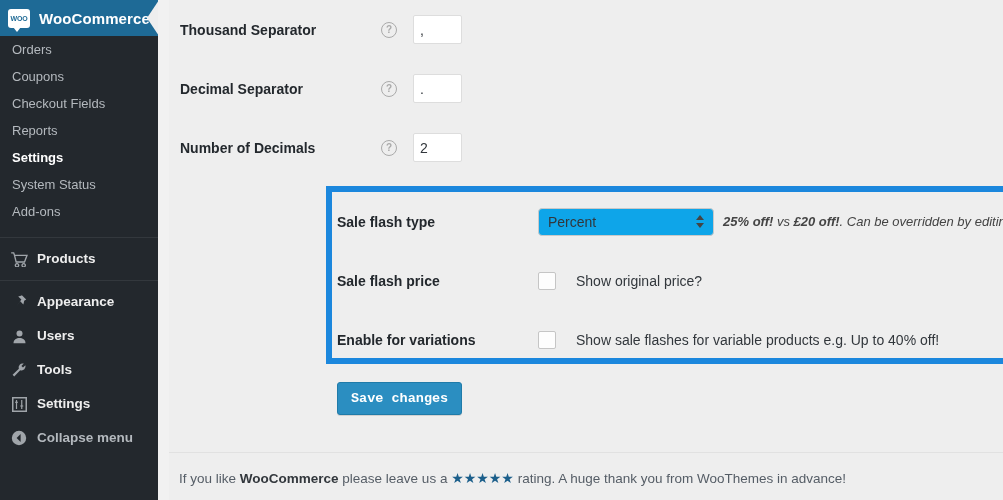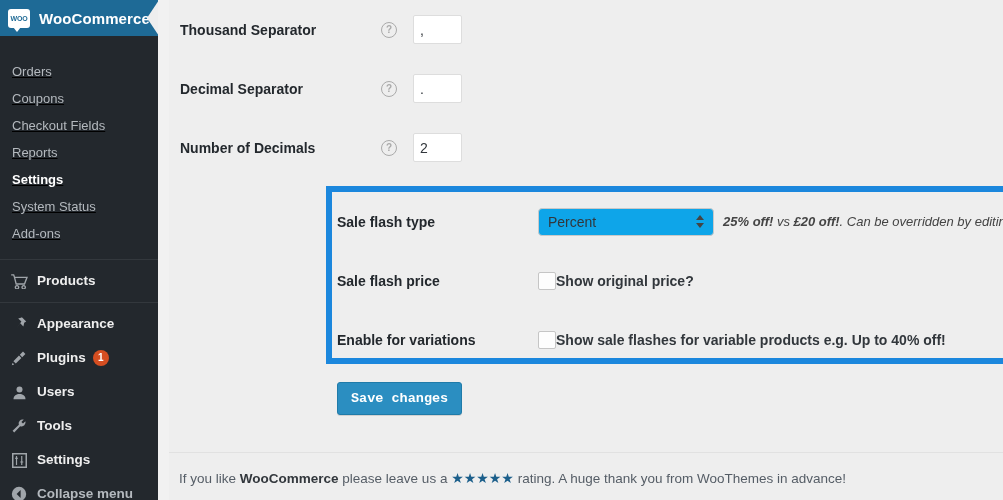--- a/index.html
+++ b/index.html
@@ -49,21 +49,21 @@
   }
   .woo-logo span {
     font-size: 7px; font-weight: bold; color: #1e6a96;
     letter-spacing: -0.2px; line-height: 1;
   }
   #woo-title {
     color: #ffffff; font-size: 15px; font-weight: bold;
     margin-left: 9px; letter-spacing: 0.1px;
   }
 
-  .submenu { padding-top: 22px; padding-bottom: 8px; text-decoration: underline; }
+  .submenu { padding-top: 0; padding-bottom: 8px; }
   .sub-item {
     color: #b4b9be;
     font-size: 13px;
     padding: 5px 0 5px 12px;
     line-height: 17px;
     cursor: pointer;
     white-space: nowrap;
   }
   .sub-item.current { color: #ffffff; font-weight: bold; }
 
@@ -189,23 +189,22 @@
   .cb {
     width: 18px; height: 18px;
     border: 1px solid #c5c5c5;
     background: #fdfdfd;
     border-radius: 2px;
     flex: none;
     cursor: pointer;
   }
   .cb-label {
     font-size: 14px; color: #32373c;
-    margin-left: 0; white-space: nowrap;
-    cursor: pointer;
-    font-weight: bold;
+    margin-left: 20px; white-space: nowrap;
+    cursor: pointer;
   }
 
   
   #save-wrap { position: absolute; left: 179px; top: 382px; }
   #save-btn {
     background: #2b8ec1;
     border: 1px solid #1f7ba9;
     border-radius: 3px;
     color: #ffffff;
     font-family: Liberation Mono, monospace;
@@ -269,29 +268,20 @@
 
     <div class="menu-item">
       <span class="mi-icon">
         <svg width="16" height="16" viewBox="0 0 20 20">
             <path d="M13 1l6 6-2.5 1.5-1 4.5-4-4-5.5 7.5 7-9.5-4-4 4.5-1z"></path>
           </svg>
       </span>
       <span>Appearance</span>
     </div>
 
-    <div class="menu-item">
-      <span class="mi-icon">
-        <svg width="16" height="16" viewBox="0 0 20 20">
-            <path d="M15 2l-4 4 3 3 4-4zM10 7L3 14l3 3 7-7zM2 16l-1 3 3-1z"></path>
-          </svg>
-      </span>
-      <span>Plugins</span>
-      <span class="badge">1</span>
-    </div>
 
     <div class="menu-item">
       <span class="mi-icon">
         <svg width="15" height="15" viewBox="0 0 20 20">
             <circle cx="10" cy="6" r="4"></circle>
             <path d="M2 19c0-5 4-7 8-7s8 2 8 7z"></path>
           </svg>
       </span>
       <span>Users</span>
     </div>

